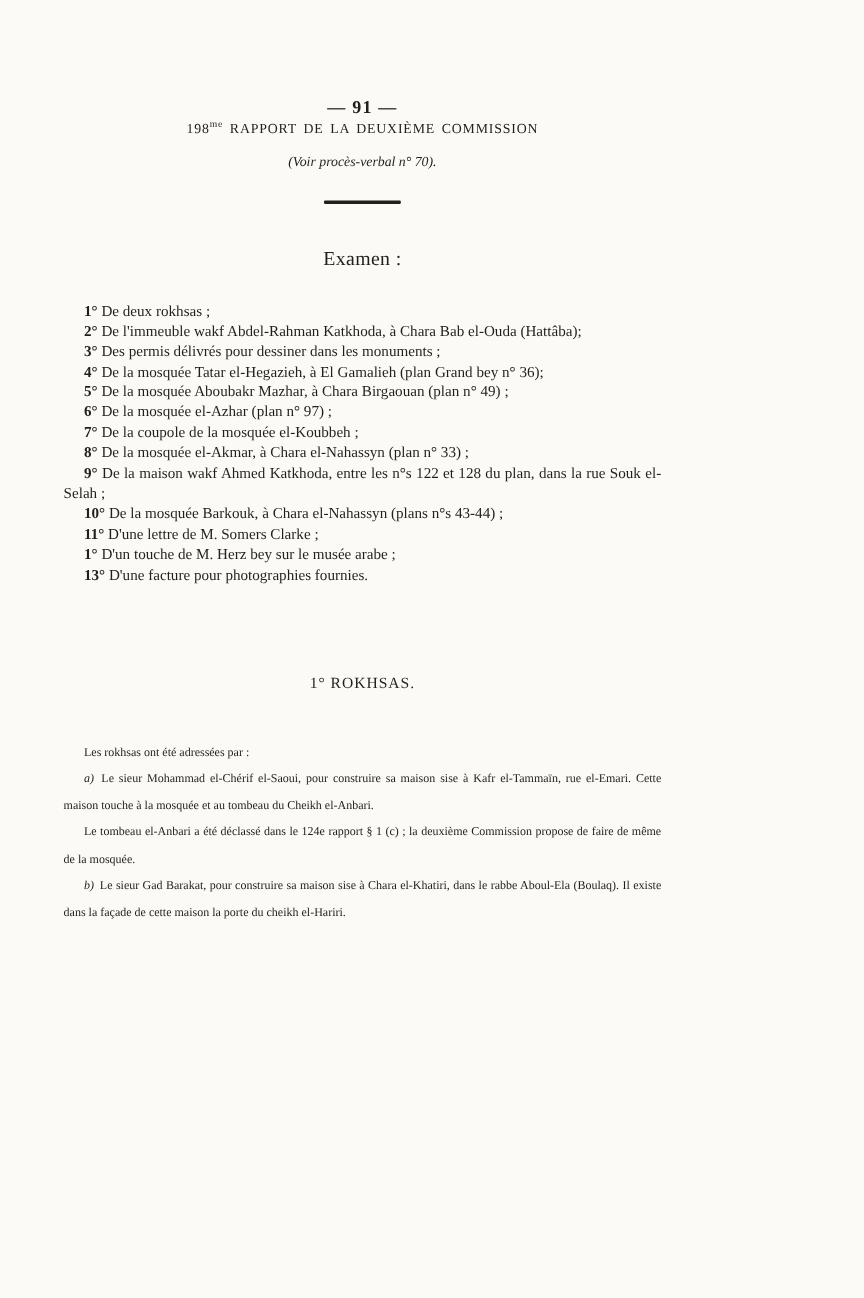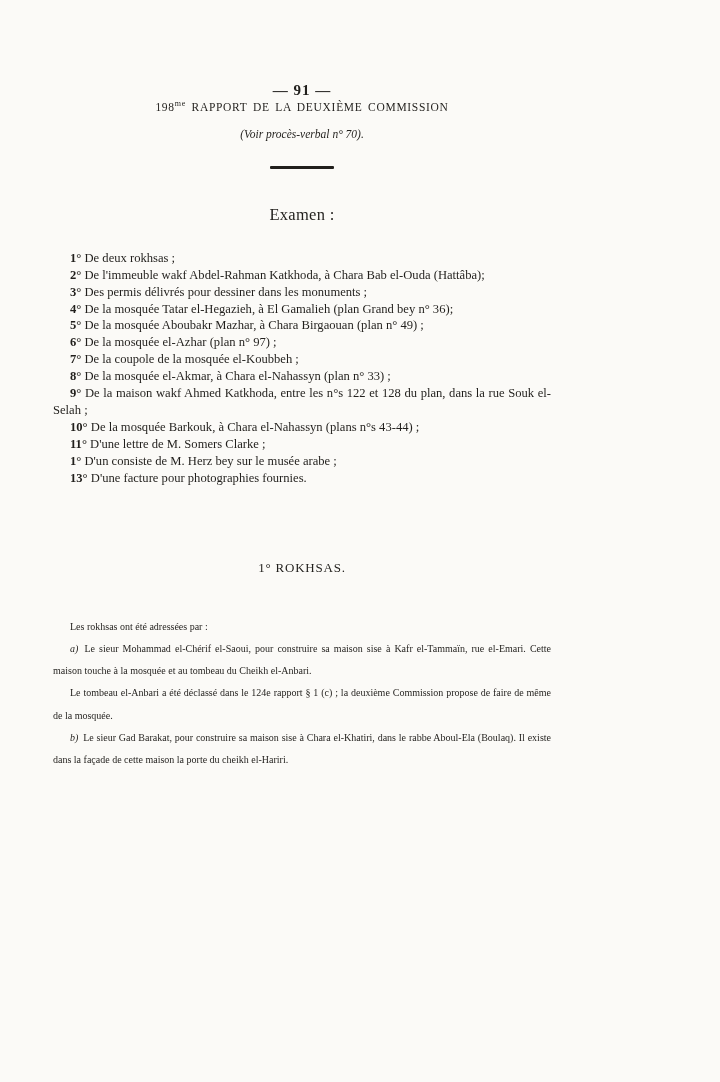--- a/index.html
+++ b/index.html
@@ -108,21 +108,21 @@
       <div class="ex-item"><span class="ex-num">2°</span> <span>De l'immeuble wakf Abdel-Rahman Katkhoda, à Chara Bab el-Ouda (Hattâba);</span></div>
       <div class="ex-item"><span class="ex-num">3°</span> <span>Des permis délivrés pour dessiner dans les monuments ;</span></div>
       <div class="ex-item"><span class="ex-num">4°</span> <span>De la mosquée Tatar el-Hegazieh, à El Gamalieh (plan Grand bey n° 36);</span></div>
       <div class="ex-item"><span class="ex-num">5°</span> <span>De la mosquée Aboubakr Mazhar, à Chara Birgaouan (plan n° 49) ;</span></div>
       <div class="ex-item"><span class="ex-num">6°</span> <span>De la mosquée el-Azhar (plan n° 97) ;</span></div>
       <div class="ex-item"><span class="ex-num">7°</span> <span>De la coupole de la mosquée el-Koubbeh ;</span></div>
       <div class="ex-item"><span class="ex-num">8°</span> <span>De la mosquée el-Akmar, à Chara el-Nahassyn (plan n° 33) ;</span></div>
       <div class="ex-item"><span class="ex-num">9°</span> <span>De la maison wakf Ahmed Katkhoda, entre les n°s 122 et 128 du plan, dans la rue Souk el-Selah ;</span></div>
       <div class="ex-item"><span class="ex-num">10°</span> <span>De la mosquée Barkouk, à Chara el-Nahassyn (plans n°s 43-44) ;</span></div>
       <div class="ex-item"><span class="ex-num">11°</span> <span>D'une lettre de M. Somers Clarke ;</span></div>
-      <div class="ex-item"><span class="ex-num">1°</span> <span>D'un consiste de M. Herz bey sur le musée arabe ;</span></div>
+      <div class="ex-item"><span class="ex-num">1°</span> <span>D'un touche de M. Herz bey sur le musée arabe ;</span></div>
       <div class="ex-item"><span class="ex-num">13°</span> <span>D'une facture pour photographies fournies.</span></div>
     </div>
 
     <div class="section-heading centered"><span>1°</span> <span>ROKHSAS.</span></div>
 
     <div class="body-text">
       <p class="bp"><span>Les rokhsas ont été adressées par :</span></p>
       <p class="bp"><span class="plabel">a)</span> <span>Le sieur Mohammad el-Chérif el-Saoui, pour construire sa maison sise à Kafr el-Tammaïn, rue el-Emari. Cette maison touche à la mosquée et au tombeau du Cheikh el-Anbari.</span></p>
       <p class="bp">Le tombeau el-Anbari a été déclassé dans le 124e rapport § 1 (c) ; la deuxième Commission propose de faire de même de la mosquée.</p>
       <p class="bp"><span class="plabel">b)</span> <span>Le sieur Gad Barakat, pour construire sa maison sise à Chara el-Khatiri, dans le rabbe Aboul-Ela (Boulaq). Il existe dans la façade de cette maison la porte du cheikh el-Hariri.</span></p>

